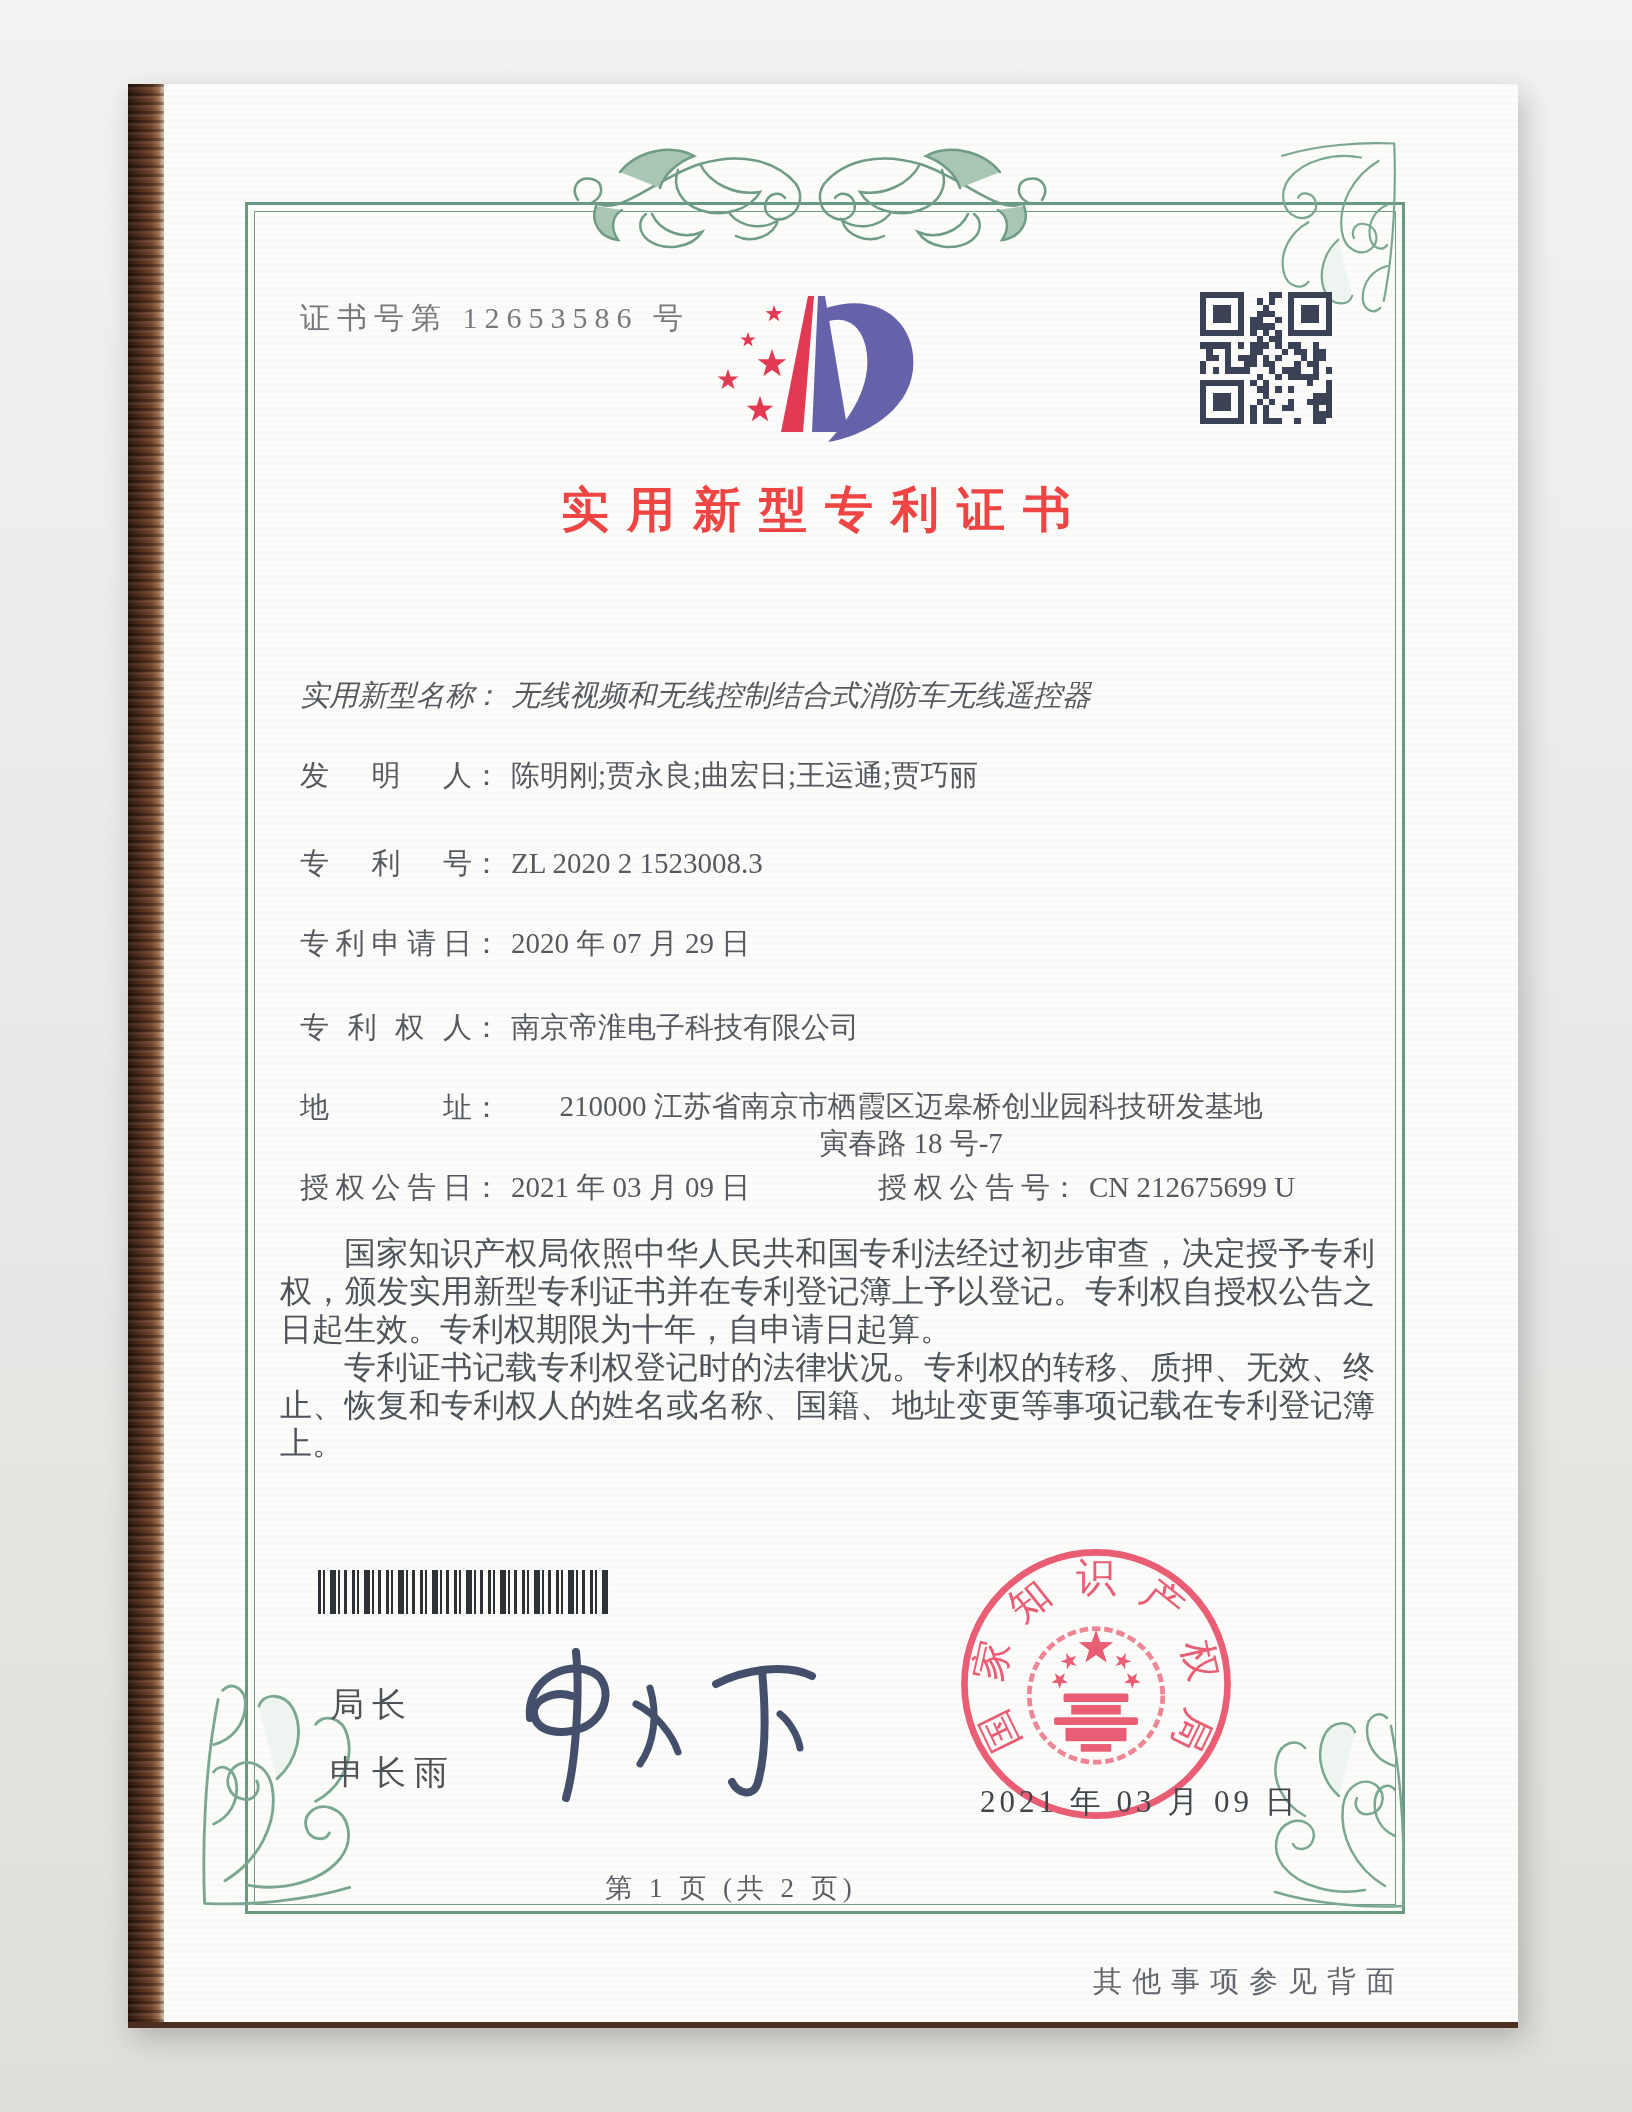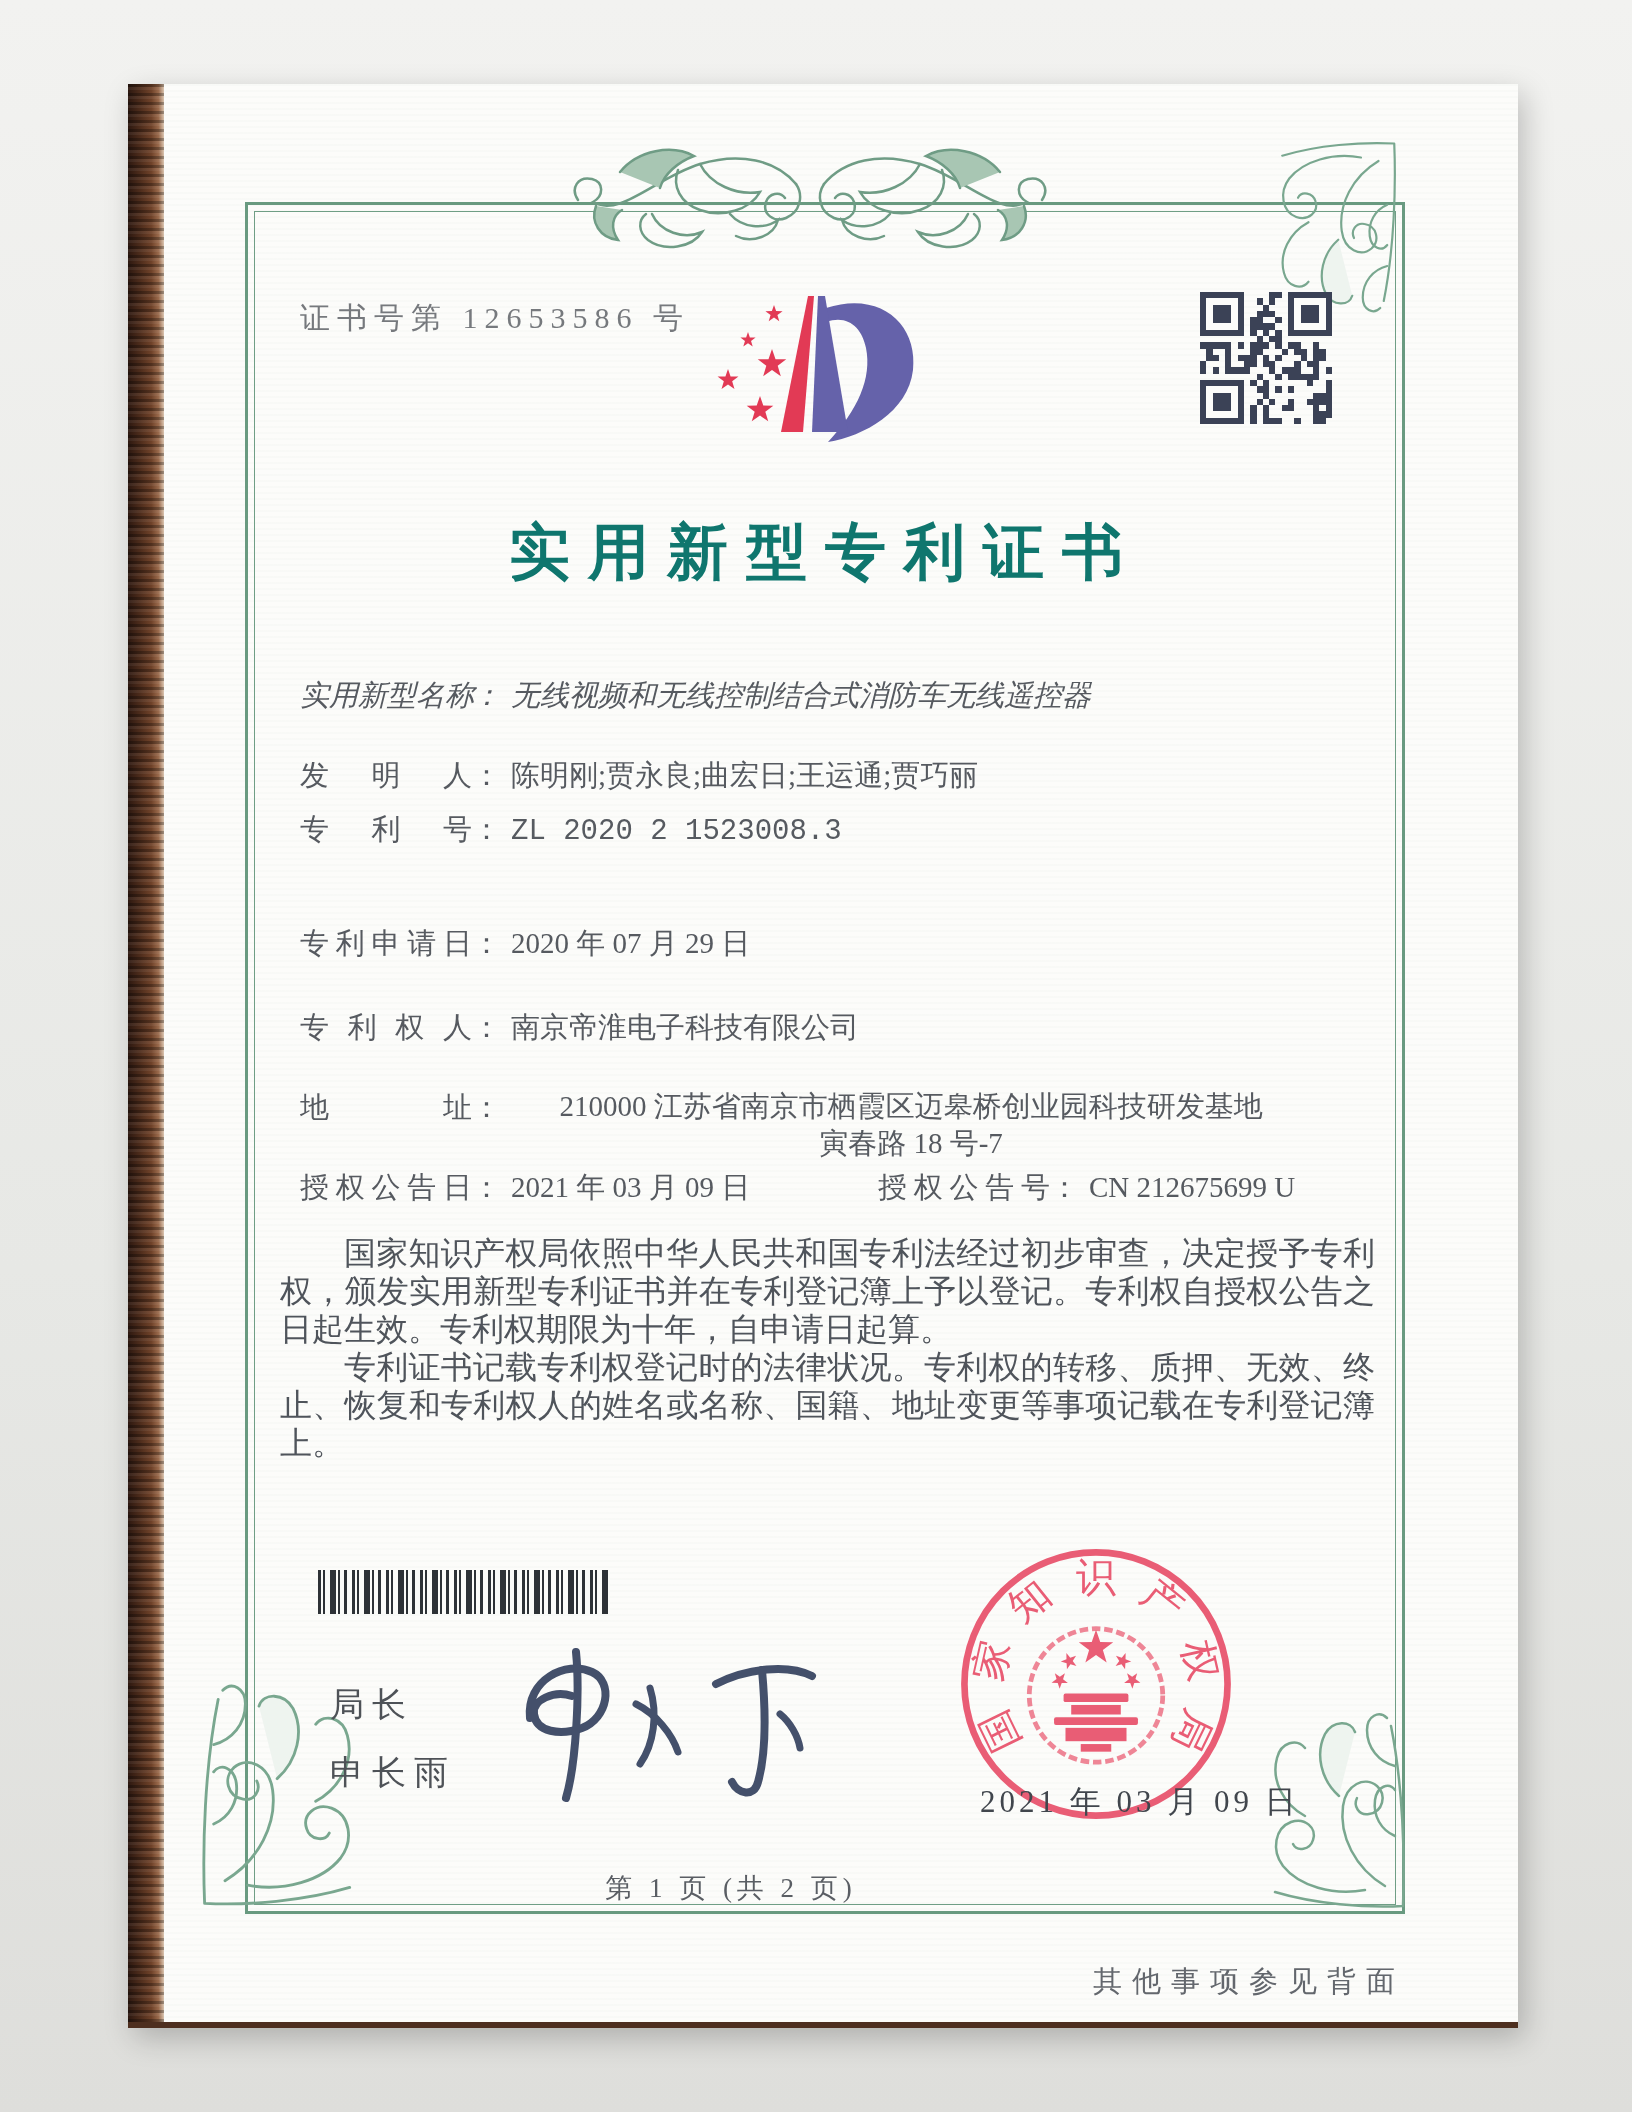--- a/index.html
+++ b/index.html
@@ -29,29 +29,29 @@
   .orn-tr { left:1098px; top:42px; width:200px; height:210px; transform:scale(-1,1); }
   .orn-bl { left:50px; top:1570px; width:230px; height:272px; transform:scale(1,-1); }
   .orn-br { left:1092px; top:1602px; width:210px; height:240px; transform:scale(-1,-1); }
 
   
   .cert-no { position:absolute; left:172px; top:214px; font-size:30px; letter-spacing:7px; color:#76797d; }
   .logo { position:absolute; left:572px; top:198px; width:240px; height:212px; }
   .qr { position:absolute; left:1072px; top:208px; width:132px; height:132px; }
   .qr svg { width:100%; height:100%; shape-rendering:crispEdges; }
 
-  .doc-title { position:absolute; left:117px; width:1160px; top:428px; text-align:center;
-          font-size:61px; font-weight:bold; letter-spacing:18px; color:#0f766e; }
+  .doc-title { position:absolute; left:117px; width:1160px; top:394px; text-align:center;
+          font-size:48px; font-weight:bold; letter-spacing:18px; color:#ef4444; }
 
   .field { position:absolute; left:172px; font-size:29px; color:#565a60; white-space:nowrap; }
   .field .lbl { display:inline-block; width:172px; text-align:justify; text-align-last:justify; }
   .field .colon { display:inline-block; margin-right:10px; }
   .f-name { top:592px;font-style:italic; }
   .f-inventors { top:672px; }
-  .f-patno { top:726px;font-family:Liberation Mono, monospace; }
+  .f-patno { top:760px; }
   .f-appdate { top:840px; }
   .f-patentee { top:924px; }
   .f-address { top:1004px; }
   .f-address .val { display:inline-block; vertical-align:top; line-height:37px; white-space:normal; width:800px;text-align:center; }
   .f-grant-date { top:1084px; }
   .f-grant-no { top:1084px; left:750px; }
 
   .paras { position:absolute; left:152px; top:1150px; width:1095px; font-size:32px;
           line-height:38px; color:#4f545b; text-align:justify; }
   .paras p { text-indent:2em; margin:0; }

